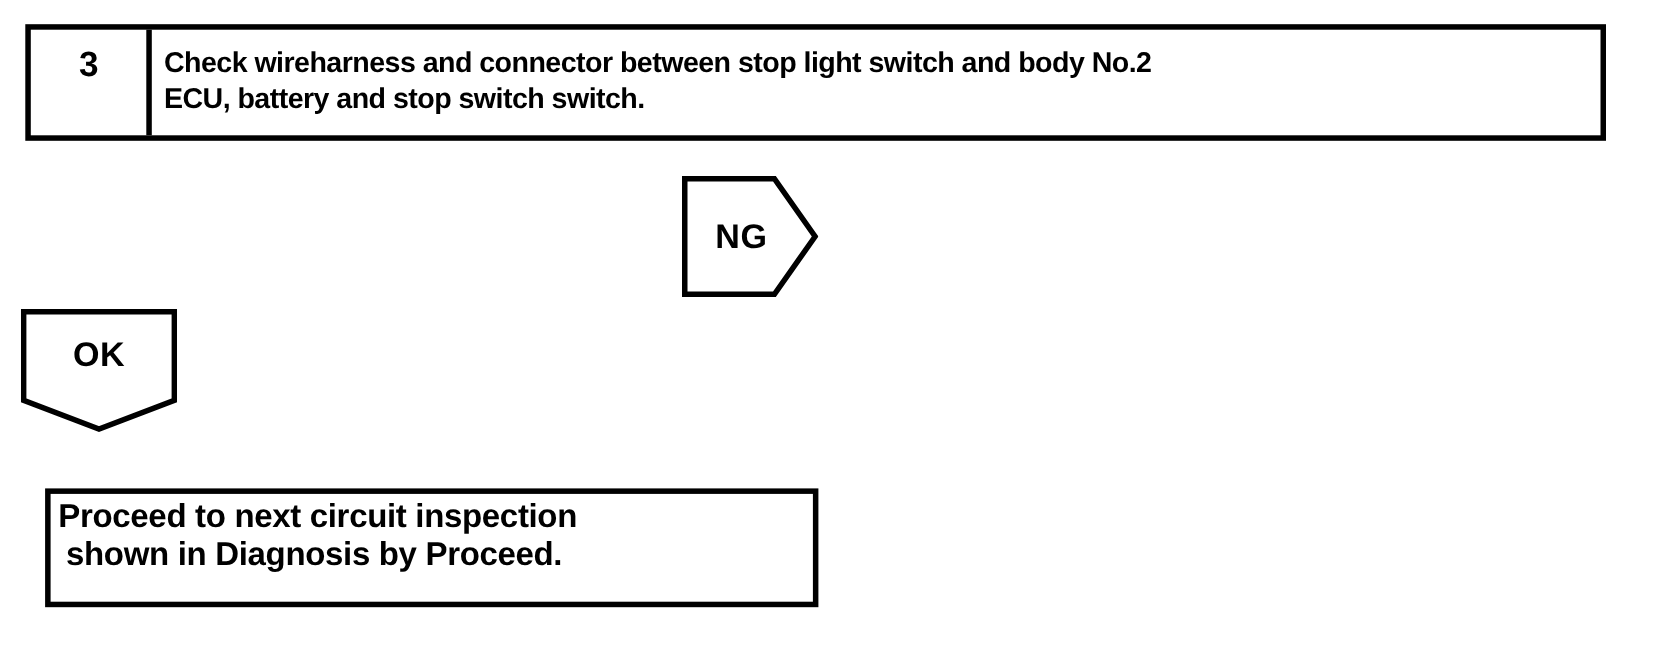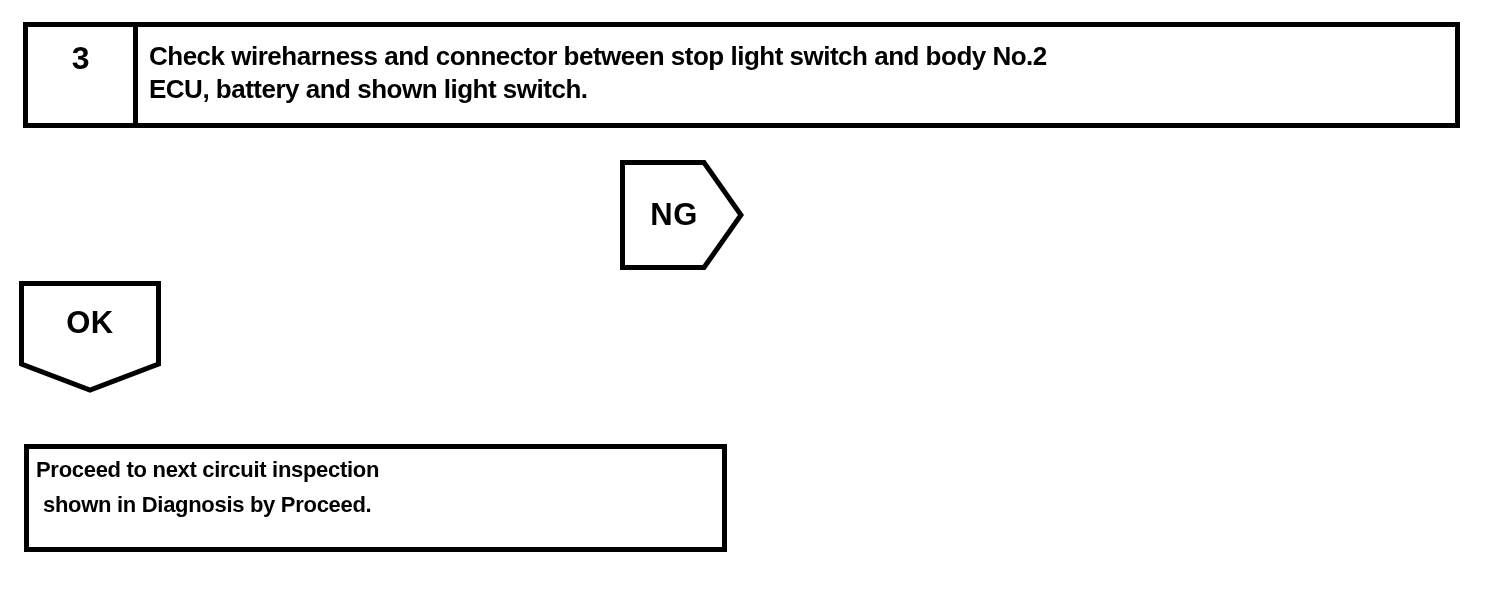--- a/index.html
+++ b/index.html
@@ -64,41 +64,41 @@
     display: flex;
     align-items: center;
     padding-left: 13px;
     font-size: 29px;
     letter-spacing: -0.3px;
     white-space: nowrap;
     overflow: hidden;
   }
   
   .result-box {
-    left: 24px; top: 444px;
+    left: 41px; top: 444px;
     width: 703px; height: 108px;
     padding: 3px 0 0 7px;
-    font-size: 22px;
+    font-size: 30px;
     line-height: 35px;
     letter-spacing: -0.3px;
     white-space: nowrap;
     overflow: hidden;
   }
   .indent { padding-left: 7px; }
 </style>
 </head>
 <body>
 
 <div class="canvas">
 
   <div class="box step-box">
     <div class="step-num">3</div>
     <div class="step-text">
       <div>Check wireharness and connector between stop light switch and body No.2</div>
-      <div>ECU, battery and shown light switch.</div>
+      <div>ECU, battery and stop switch switch.</div>
     </div>
   </div>
 
   <div class="connector ng-connector">
     <svg width="124" height="110" viewBox="0 0 124 110">
       <polygon points="2.5,2.5 84,2.5 121,55 84,107.5 2.5,107.5" fill="#ffffff" stroke="#000000" stroke-width="5" stroke-linejoin="miter"></polygon>
     </svg>
     <span class="conn-label ng-label">NG</span>
   </div>
 

